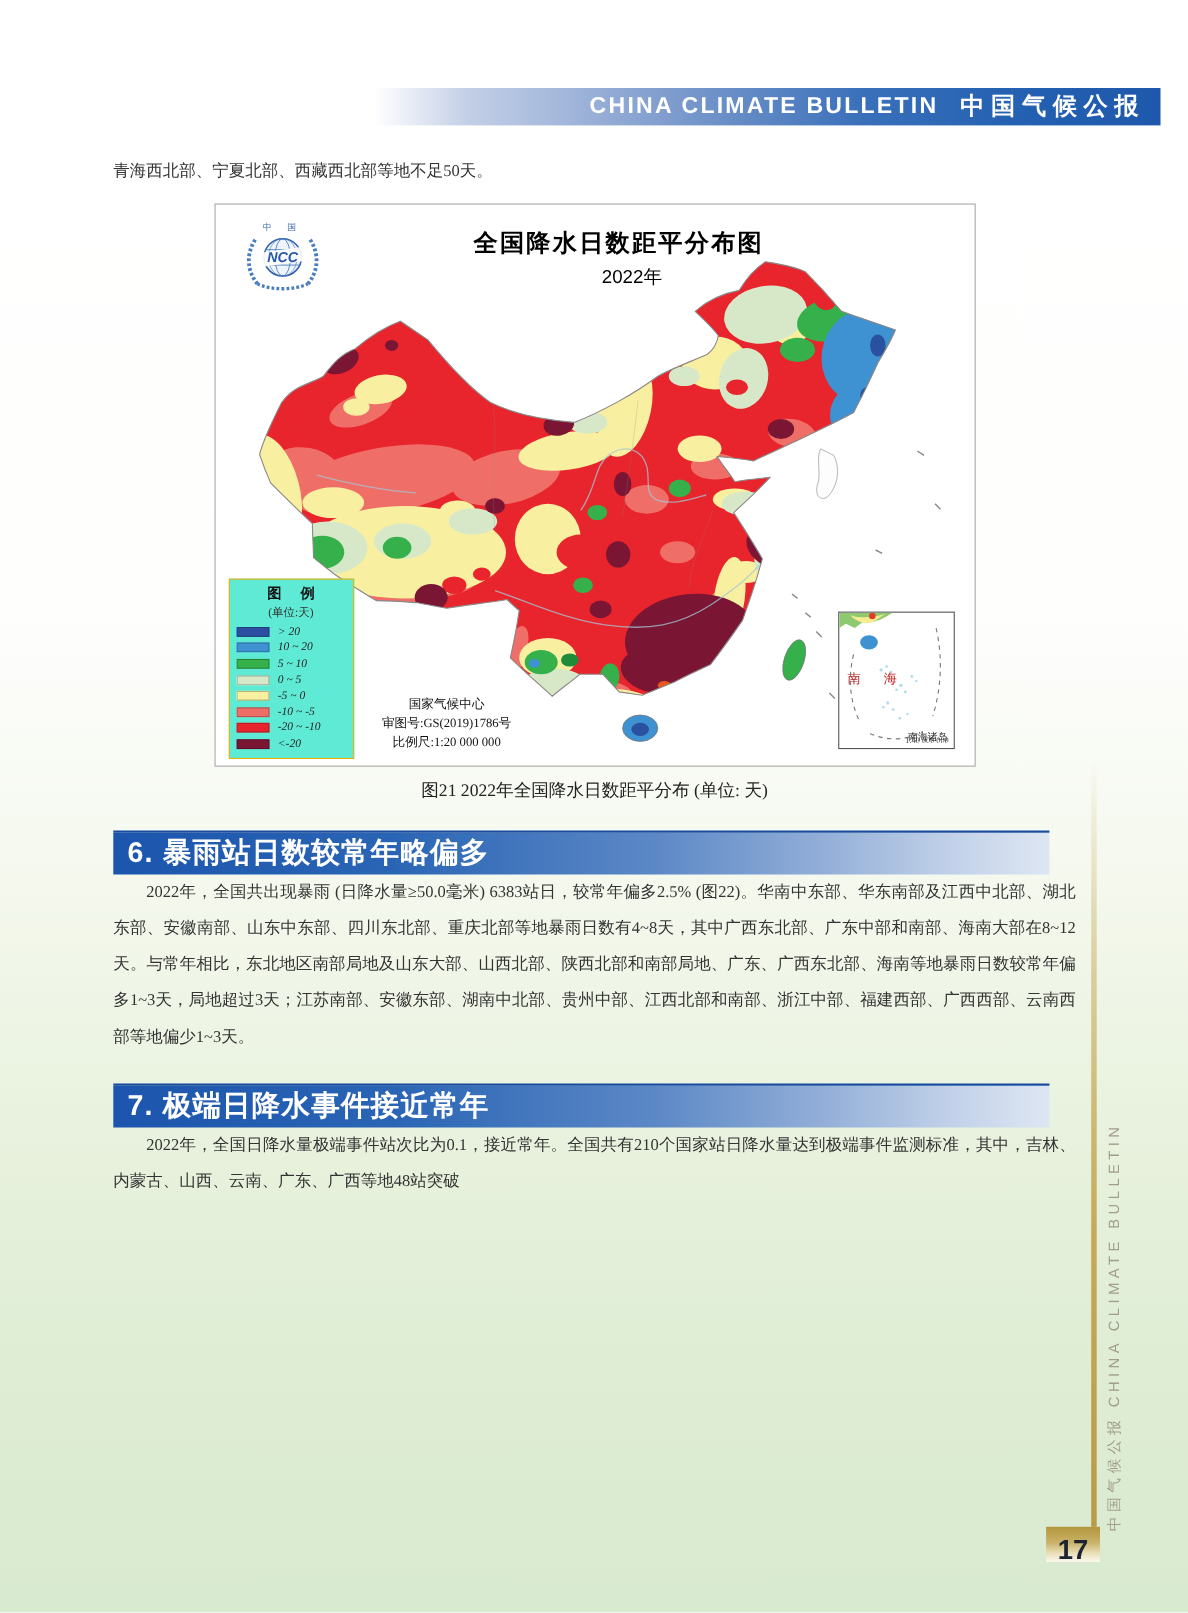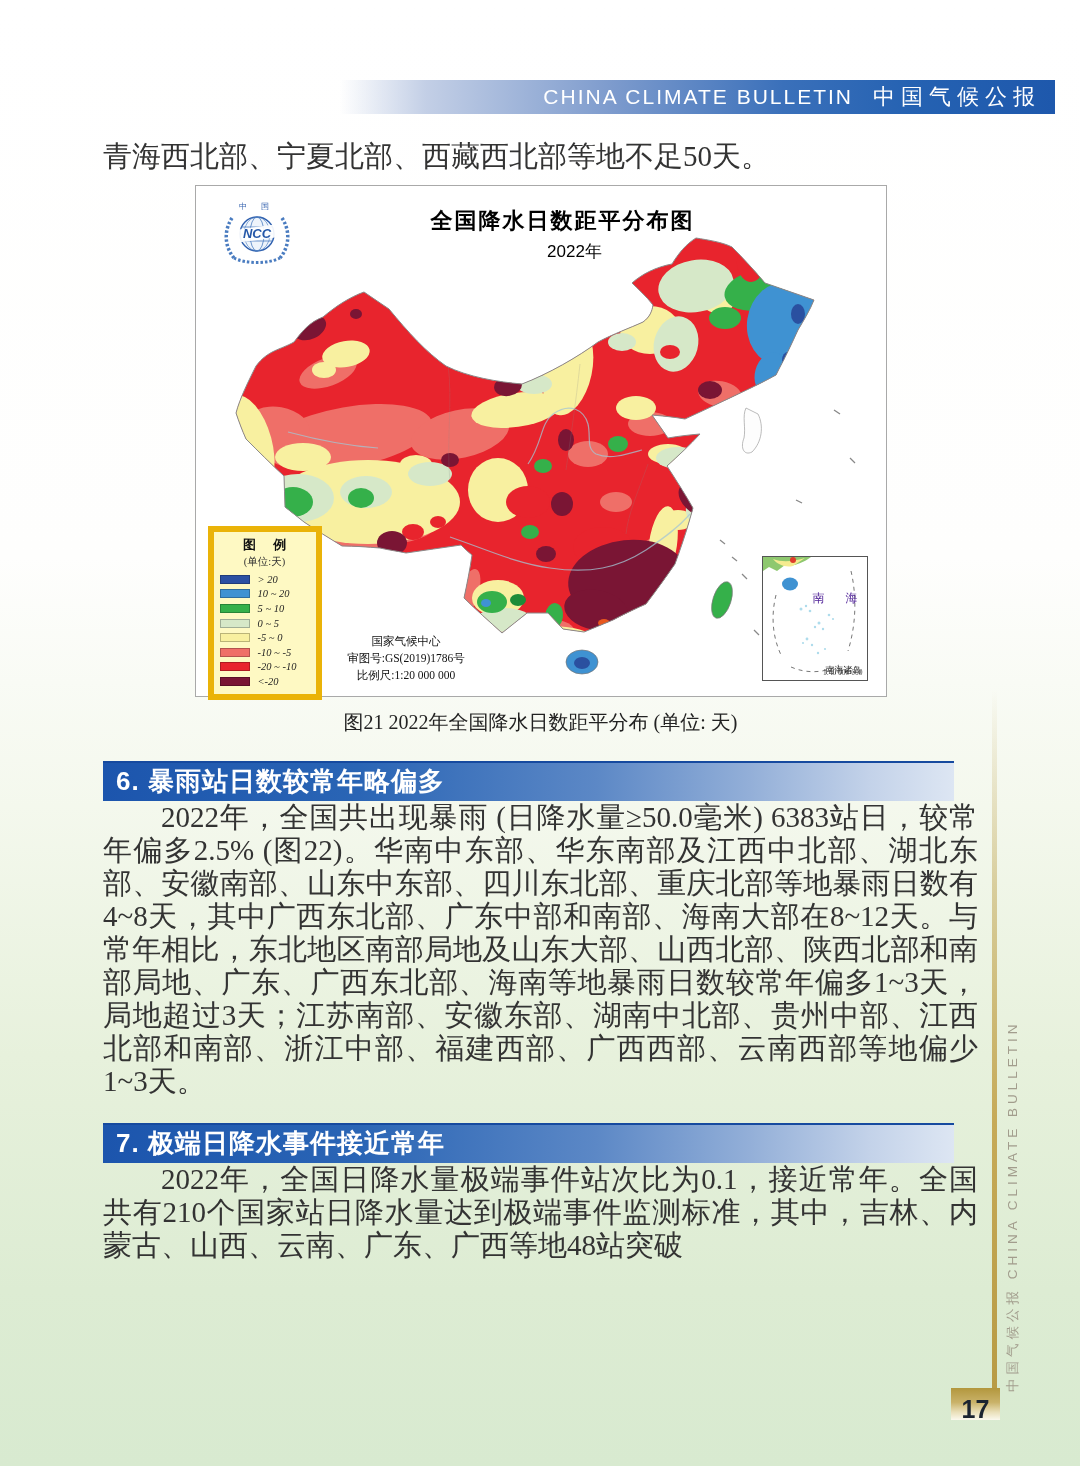--- a/index.html
+++ b/index.html
@@ -6,49 +6,49 @@
   .page{
     position:relative;width:1080px;height:1466px;overflow:hidden;
     background:linear-gradient(180deg,#ffffff 0%,#fefefd 38%,#f4f8ed 55%,#e7f1dc 72%,#ddecd3 88%,#d8ead0 100%);
     font-family:"Liberation Serif","DejaVu Serif",serif;
   }
   
   .header-banner{
     position:absolute;left:340px;top:80px;width:715px;height:34px;box-sizing:border-box;
     background:linear-gradient(90deg,rgba(187,199,224,0) 0%,#c3cfe6 12%,#7d9bcd 38%,#3a70ba 62%,#2562b2 80%,#1e58ac 100%);
     display:flex;align-items:center;justify-content:flex-end;padding-right:14px;
-    color:#fff;font-family:"Liberation Sans",sans-serif;font-weight:normal;font-size:21px;
+    color:#fff;font-family:"Liberation Sans",sans-serif;font-weight:bold;font-size:21px;
   }
   .header-banner .en{letter-spacing:2px;margin-right:20px;}
   .header-banner .zh{letter-spacing:6px;font-size:22px;}
   
   .content{position:absolute;left:103px;top:140px;width:875px;}
-  p.body{font-size:29px;line-height:33px;color:#333;text-align:justify;margin:0;}
+  p.body{font-size:15px;line-height:33px;color:#333;text-align:justify;margin:0;}
   p.indent{text-indent:2em;}
   
   figure{margin:12px 0 18px;}
   .map-box{position:relative;width:690px;height:510px;margin:0 auto;background:#fff;border:1px solid #a9a9a9;}
   .map-title{position:absolute;top:20px;left:0;width:100%;box-sizing:border-box;padding-left:44px;text-align:center;
     font-family:Liberation Serif, serif;font-weight:bold;font-size:22px;letter-spacing:2px;color:#000;}
   .map-year{position:absolute;top:54px;left:12px;width:100%;box-sizing:border-box;padding-left:44px;text-align:center;
     font-family:"Liberation Sans",sans-serif;font-size:17px;color:#000;}
   .ncc-logo{position:absolute;left:22px;top:14px;width:78px;height:66px;}
-  .legend{position:absolute;left:12px;top:340px;width:114px;box-sizing:border-box;background:#fef9c3;border:6px solid #eab308;padding:4px 6px 5px;}
+  .legend{position:absolute;left:12px;top:340px;width:114px;box-sizing:border-box;background:#5eead4;border:1px solid #eab308;padding:4px 6px 5px;}
   .lg-title{text-align:center;font-weight:bold;font-size:13px;letter-spacing:7px;color:#111;padding-left:7px;}
   .lg-unit{text-align:center;font-size:10.5px;color:#333;margin:1px 0 3px;}
   .lg-row{display:flex;align-items:center;height:14.6px;}
   .lg-sw{width:30px;height:9px;margin-right:8px;box-shadow:inset 0 0 0 1px rgba(0,0,0,.25);flex:0 0 auto;}
   .lg-lb{font-size:10.5px;color:#222;white-space:nowrap;font-style:italic;}
   .credits{position:absolute;left:118px;top:447px;width:185px;text-align:center;font-size:11.5px;line-height:17px;color:#111;}
   .inset{position:absolute;left:566px;top:370px;width:104px;height:123px;background:#fff;border:1px solid #555;}
   .inset svg{position:absolute;left:0;top:0;}
-  .sea-label{position:absolute;left:0;top:33px;width:100%;text-align:right;color:#4c1d95;font-size:12px;letter-spacing:9px;padding-left:8px;box-sizing:border-box;}
+  .sea-label{position:absolute;left:0;top:52px;width:100%;text-align:left;color:#b91c1c;font-size:12px;letter-spacing:9px;padding-left:8px;box-sizing:border-box;}
   .islands-label{position:absolute;right:5px;bottom:3px;font-size:9px;color:#222;}
   .inset-scale{position:absolute;right:4px;bottom:3px;font-size:7.5px;color:#444;}
-  figcaption{text-align:center;font-size:20px;color:#222;margin-top:12px;}
+  figcaption{text-align:center;font-size:16px;color:#222;margin-top:12px;}
   
   .section-banner{height:40px;margin-top:25px;margin-right:24px;
     background:linear-gradient(90deg,#1c55ad 0%,#2a65b5 30%,#5c88c6 58%,#93afd8 76%,#c3d2e9 90%,#dde6f3 100%);
     border-top:2px solid #164a9f;box-sizing:border-box;
     color:#fff;font-family:"Liberation Sans",sans-serif;font-weight:bold;font-size:26px;line-height:37px;
     padding-left:13px;letter-spacing:1px;}
   .after-banner{margin-top:24px;}
   
   .gold-line{position:absolute;left:992px;top:690px;width:5px;height:698px;
     background:linear-gradient(180deg,rgba(193,166,84,0) 0%,rgba(193,166,84,.5) 28%,#c6aa58 62%,#b89b45 100%);}

